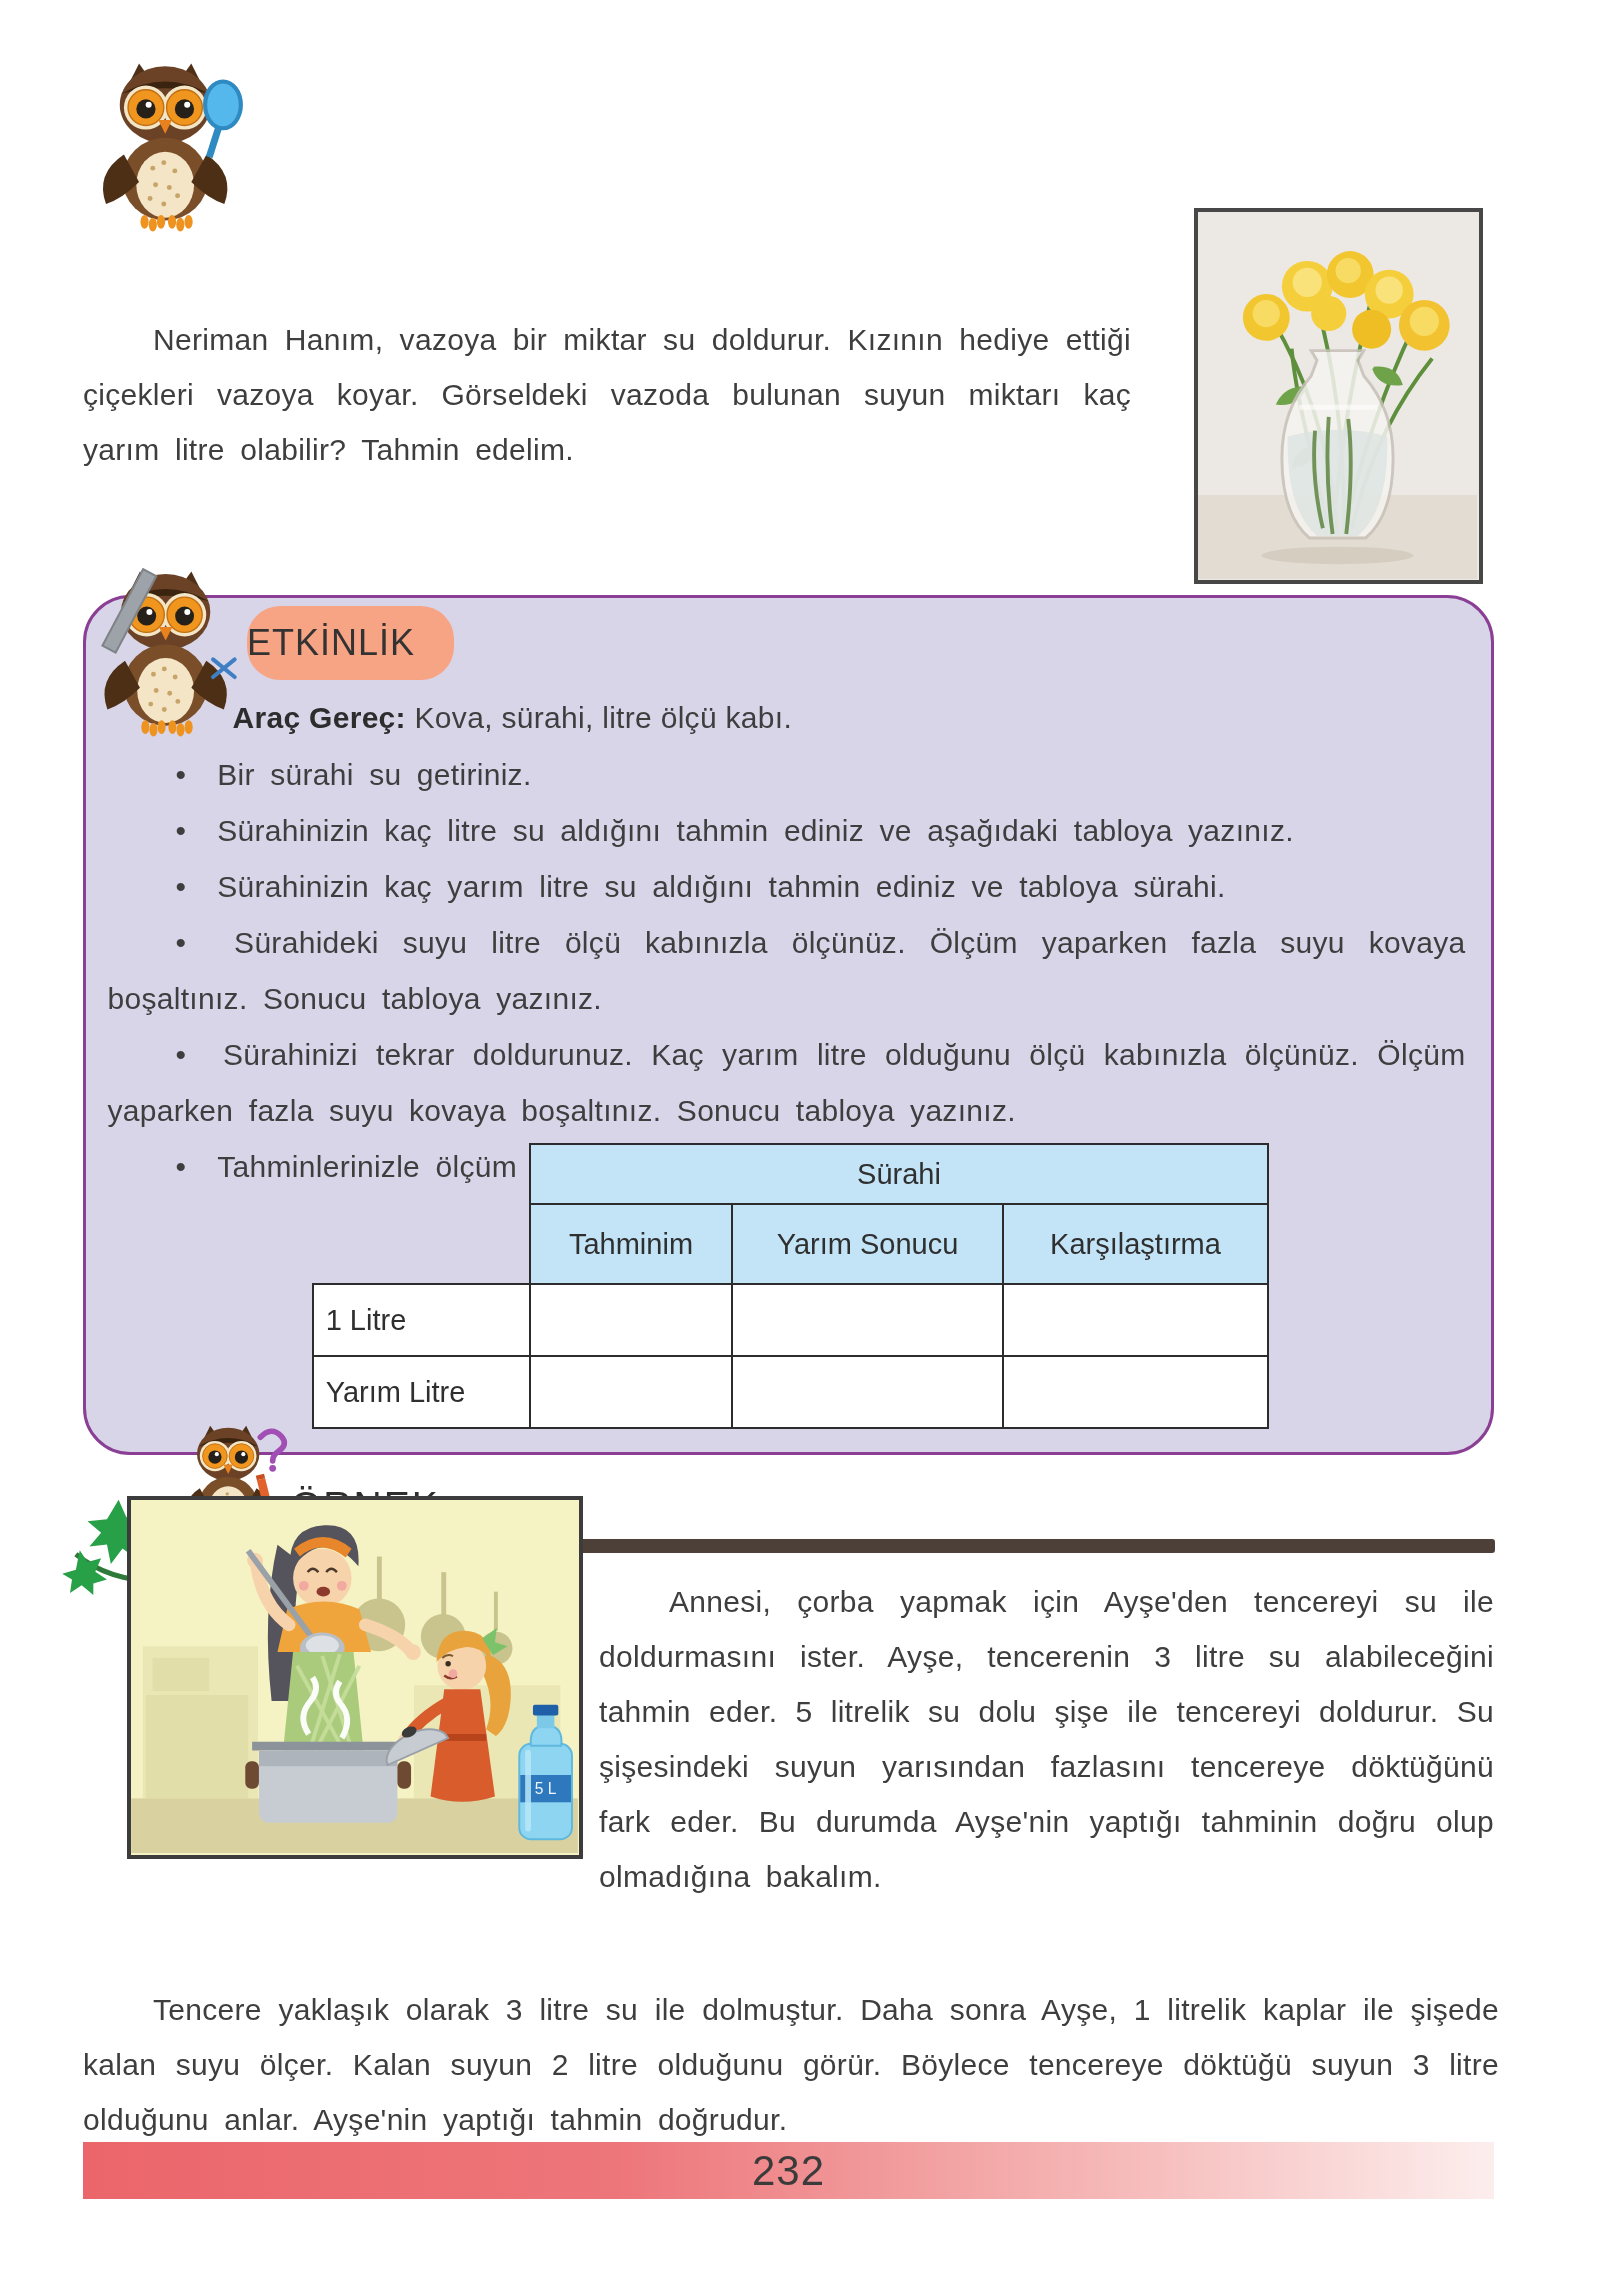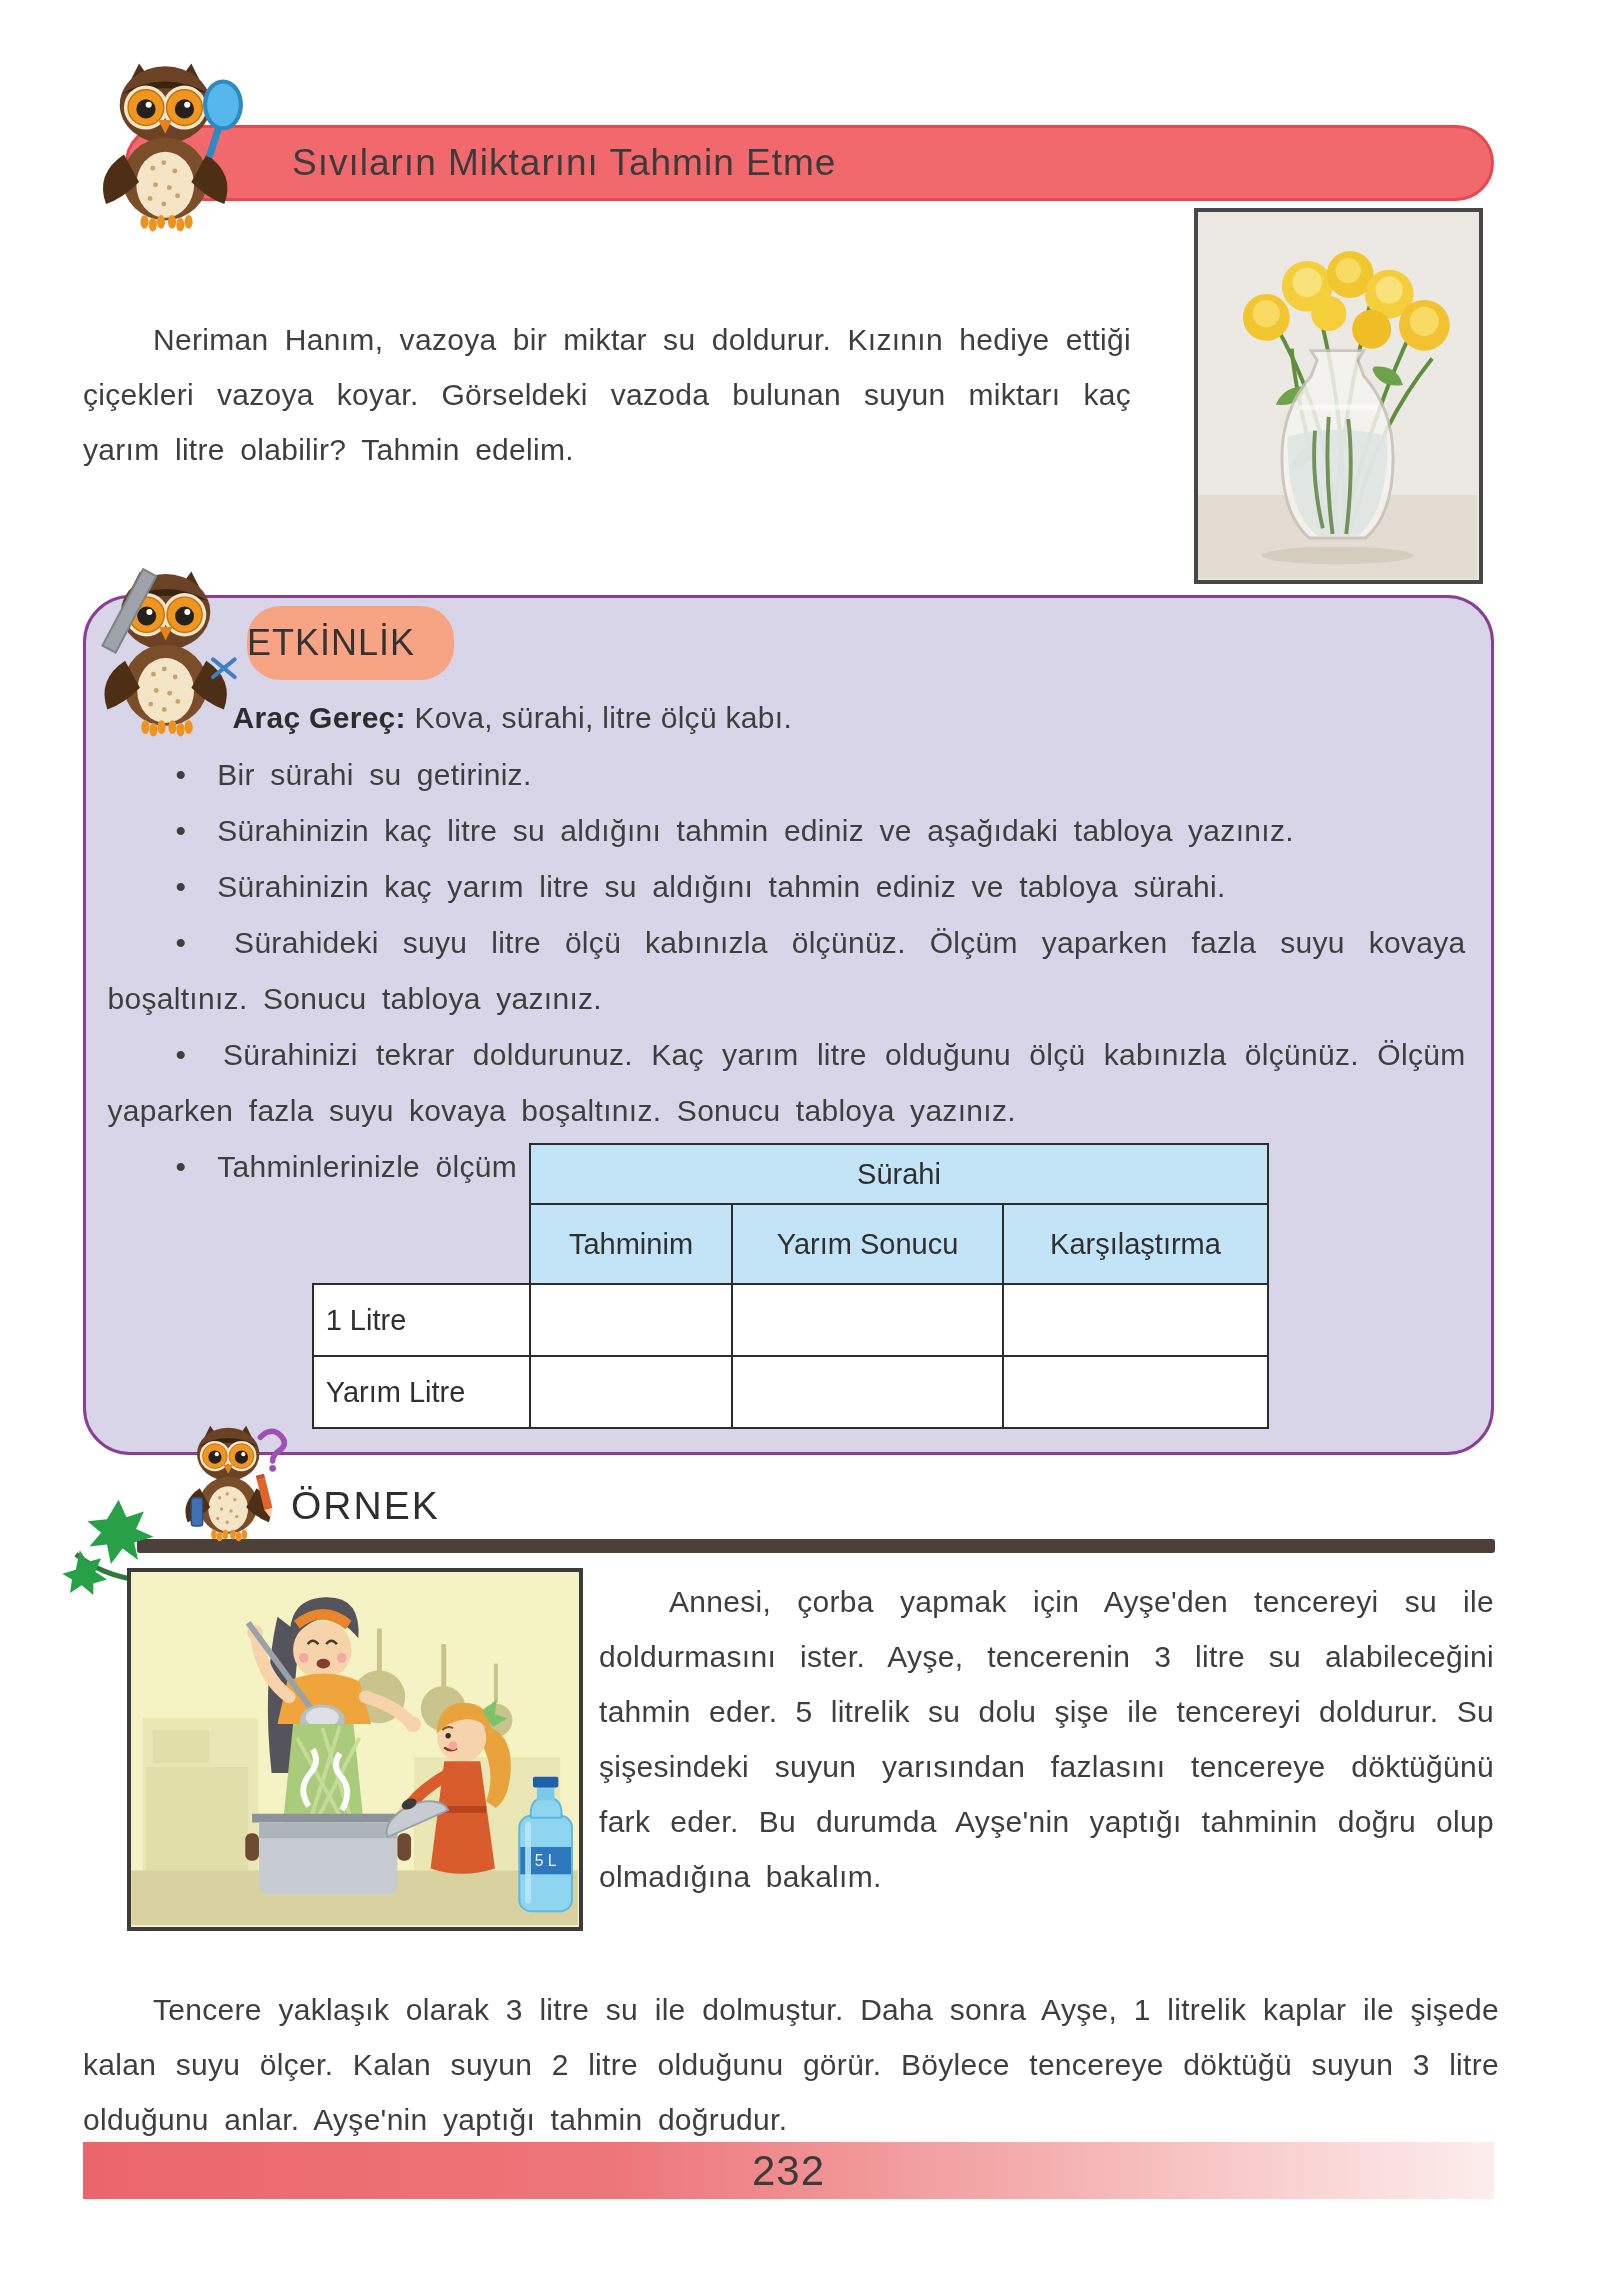--- a/index.html
+++ b/index.html
@@ -48,21 +48,21 @@
   .sur-table tr.r2{height:80px;}
   .sur-table tr.r3,.sur-table tr.r4{height:72px;}
 
   
   .ornek-bar{position:absolute;left:137px;top:1539px;width:1358px;height:13.7px;
     background:#4C4038;border-radius:2.9px;}
   .ornek-leaves{position:absolute;left:62px;top:1494px;width:121px;height:103px;}
   .ornek-owl{position:absolute;left:164px;top:1422px;width:135px;height:123px;}
   .ornek-label{position:absolute;left:291px;top:1484px;font-size:39px;letter-spacing:2px;color:#2e2e2e;}
 
-  .illus{position:absolute;left:127px;top:1568px;width:456px;height:363px;
+  .illus{position:absolute;left:127px;top:1496px;width:456px;height:363px;
     border:4.9px solid #3c3c3c;box-sizing:border-box;background:#F5F2C3;}
 
   .example-text{position:absolute;left:599px;top:1574px;width:895px;}
   .conclusion{position:absolute;left:83px;top:1982px;width:1416px;}
 
   
   .footer-bar{position:absolute;left:83px;top:2142px;width:1411px;height:57px;
     background:linear-gradient(90deg,#EB666B 0%,#ED767A 38%,#F5B7B6 72%,#FCEEED 100%);
     display:flex;align-items:center;justify-content:center;}
   .footer-bar .pagenum{font-size:42px;color:#3b3b3b;letter-spacing:1px;text-align:center;}
@@ -107,23 +107,20 @@
             <ellipse cx="50" cy="121" rx="3" ry="5"></ellipse>
           <ellipse cx="56" cy="119" rx="3" ry="5"></ellipse>
             <ellipse cx="64" cy="119" rx="3" ry="5"></ellipse>
           <ellipse cx="70" cy="121" rx="3" ry="5"></ellipse>
             <ellipse cx="76" cy="119" rx="3" ry="5"></ellipse>
         </g>
       </g>
     </defs>
   </svg>
 
-  <div class="title-banner">
-    <span class="title">Sıvıların Miktarını Tahmin Etme</span>
-  </div>
   <svg class="banner-owl" viewBox="0 0 125 130">
     <use href="#owl-base"></use>
     <ellipse cx="101" cy="34" rx="13" ry="17" fill="#54B8EC" stroke="#2E8AC0" stroke-width="3"></ellipse>
     <line x1="98" y1="50" x2="91" y2="72" stroke="#2E8AC0" stroke-width="5"></line>
   </svg>
 
   <div class="photo">
     <svg viewBox="0 0 286 376" width="279" height="367">
       <rect width="286" height="376" fill="#ECE8E3"></rect>
       <rect y="290" width="286" height="86" fill="#E3DCD2"></rect>

